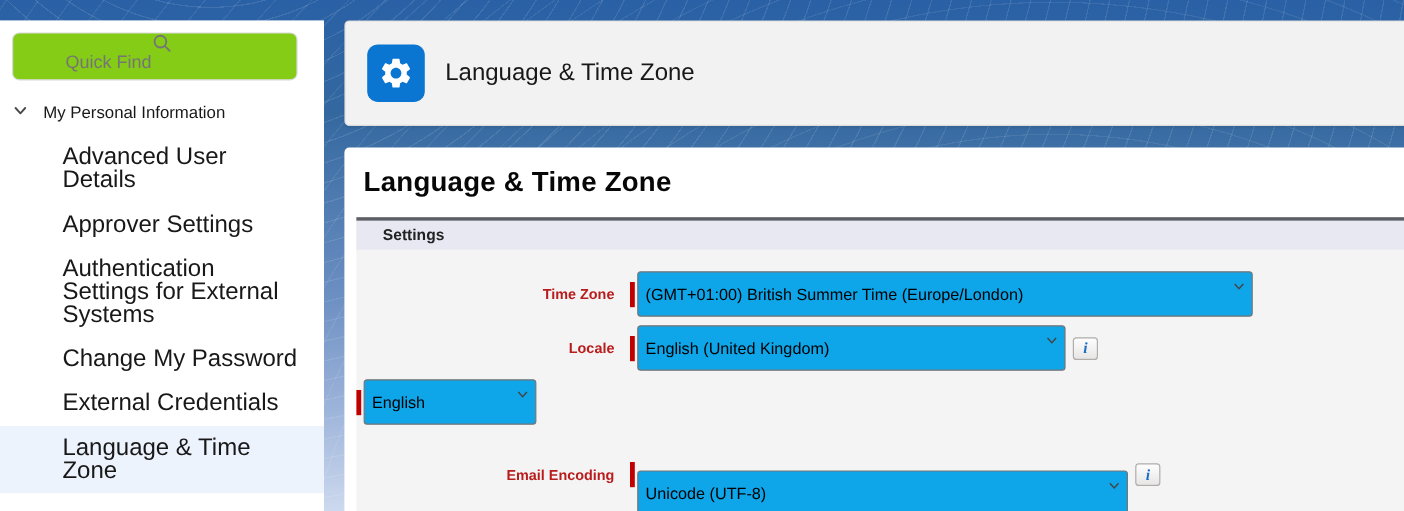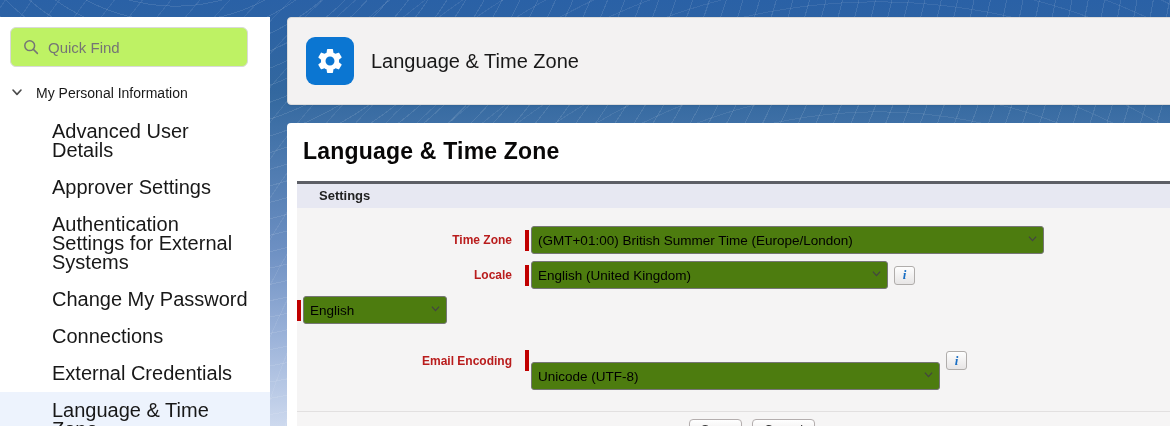--- a/index.html
+++ b/index.html
@@ -17,22 +17,22 @@
       linear-gradient(180deg, #2a61a6 0%, #33689f 22%, #6c8fc2 58%, #9db4da 80%, #cdd9ee 100%);
   }
 
   
   .sidebar {
     position:absolute; left:0; top:17px; width:270px; height:409px;
     background:#fff;
   }
   .quickfind {
     position:relative; margin:10px 22px 0 10px; height:40px;
-    border:1px solid #d9d9d9; border-radius:6px; background:#bef264;
-    display:flex; align-items:center; padding-left:12px;
+    border:1px solid #d9d9d9; border-radius:6px; background:#84cc16;
+    display:flex; align-items:center; padding-left:12px;flex-direction:column;
   }
   .quickfind svg { flex:0 0 auto; }
   .quickfind input {
     border:none; outline:none; background:transparent;
     font-family:"Liberation Sans", sans-serif;
     font-size:15px; color:#444; margin-left:9px; width:170px;
   }
   .quickfind input::placeholder { color:#757575; opacity:1; }
   .side-section {
     display:flex; align-items:flex-start; margin:18px 0 0 10px;
@@ -77,21 +77,21 @@
   .panel-body { padding:18px 0 21px 0; }
   .form-row { display:flex; align-items:center; margin-bottom:7px; }
   .form-label {
     width:228px; text-align:right; padding-right:13px;
     font-size:12px; font-weight:bold; color:#b91c1c;
   }
   .req-bar { width:4px; height:21px; background:#c00000; margin-right:2px; flex:0 0 auto; }
   .sel-wrap { position:relative; display:inline-block; }
   .sel-wrap select {
     -webkit-appearance:none; appearance:none;
-    height:28px; border:1px solid #767676; border-radius:3px; background:#4d7c0f;
+    height:38px; border:1px solid #767676; border-radius:3px; background:#0ea5e9;
     font-family:"Liberation Sans", sans-serif; font-size:13.5px; color:#000;
     padding:0 22px 0 6px; width:100%;
   }
   .sel-wrap .sel-chev {
     position:absolute; right:7px; top:8px; pointer-events:none;
     width:9px; height:9px; display:block;
   }
   .w-tz  { width:513px; }
   .w-loc { width:357px; }
   .w-lang{ width:144px; }
@@ -135,21 +135,20 @@
         </svg>
       </span>
       <span>My Personal Information</span>
     </div>
 
     <ul class="side-list">
       <li>Advanced User Details</li>
       <li>Approver Settings</li>
       <li style="width:262px;">Authentication Settings for External Systems</li>
       <li>Change My Password</li>
-      <li>Connections</li>
       <li>External Credentials</li>
       <li class="selected">Language &amp; Time Zone</li>
     </ul>
   </div>
 
   <div class="header-card">
     <div class="gear-tile">
       <svg width="30" height="30" viewBox="0 0 24 24">
         <path fill="#ffffff" fill-rule="evenodd" d="M19.14,12.94c0.04-0.3,0.06-0.61,0.06-0.94c0-0.32-0.02-0.64-0.07-0.94l2.03-1.58c0.18-0.14,0.23-0.41,0.12-0.61 l-1.92-3.32c-0.12-0.22-0.37-0.29-0.59-0.22l-2.39,0.96c-0.5-0.38-1.03-0.7-1.62-0.94L14.4,2.81c-0.04-0.24-0.24-0.41-0.48-0.41 h-3.84c-0.24,0-0.43,0.17-0.47,0.41L9.25,5.35C8.66,5.59,8.12,5.92,7.63,6.29L5.24,5.33c-0.22-0.08-0.47,0-0.59,0.22L2.74,8.87 C2.62,9.08,2.66,9.34,2.86,9.48l2.03,1.58C4.84,11.36,4.8,11.69,4.8,12s0.02,0.64,0.07,0.94l-2.03,1.58 c-0.18,0.14-0.23,0.41-0.12,0.61l1.92,3.32c0.12,0.22,0.37,0.29,0.59,0.22l2.39-0.96c0.5,0.38,1.03,0.7,1.62,0.94l0.36,2.54 c0.05,0.24,0.24,0.41,0.48,0.41h3.84c0.24,0,0.44-0.17,0.47-0.41l0.36-2.54c0.59-0.24,1.13-0.56,1.62-0.94l2.39,0.96 c0.22,0.08,0.47,0,0.59-0.22l1.92-3.32c0.12-0.22,0.07-0.47-0.12-0.61L19.14,12.94z M12,15.6c-1.98,0-3.6-1.62-3.6-3.6 s1.62-3.6,3.6-3.6s3.6,1.62,3.6,3.6S13.98,15.6,12,15.6z"></path>
       </svg>

